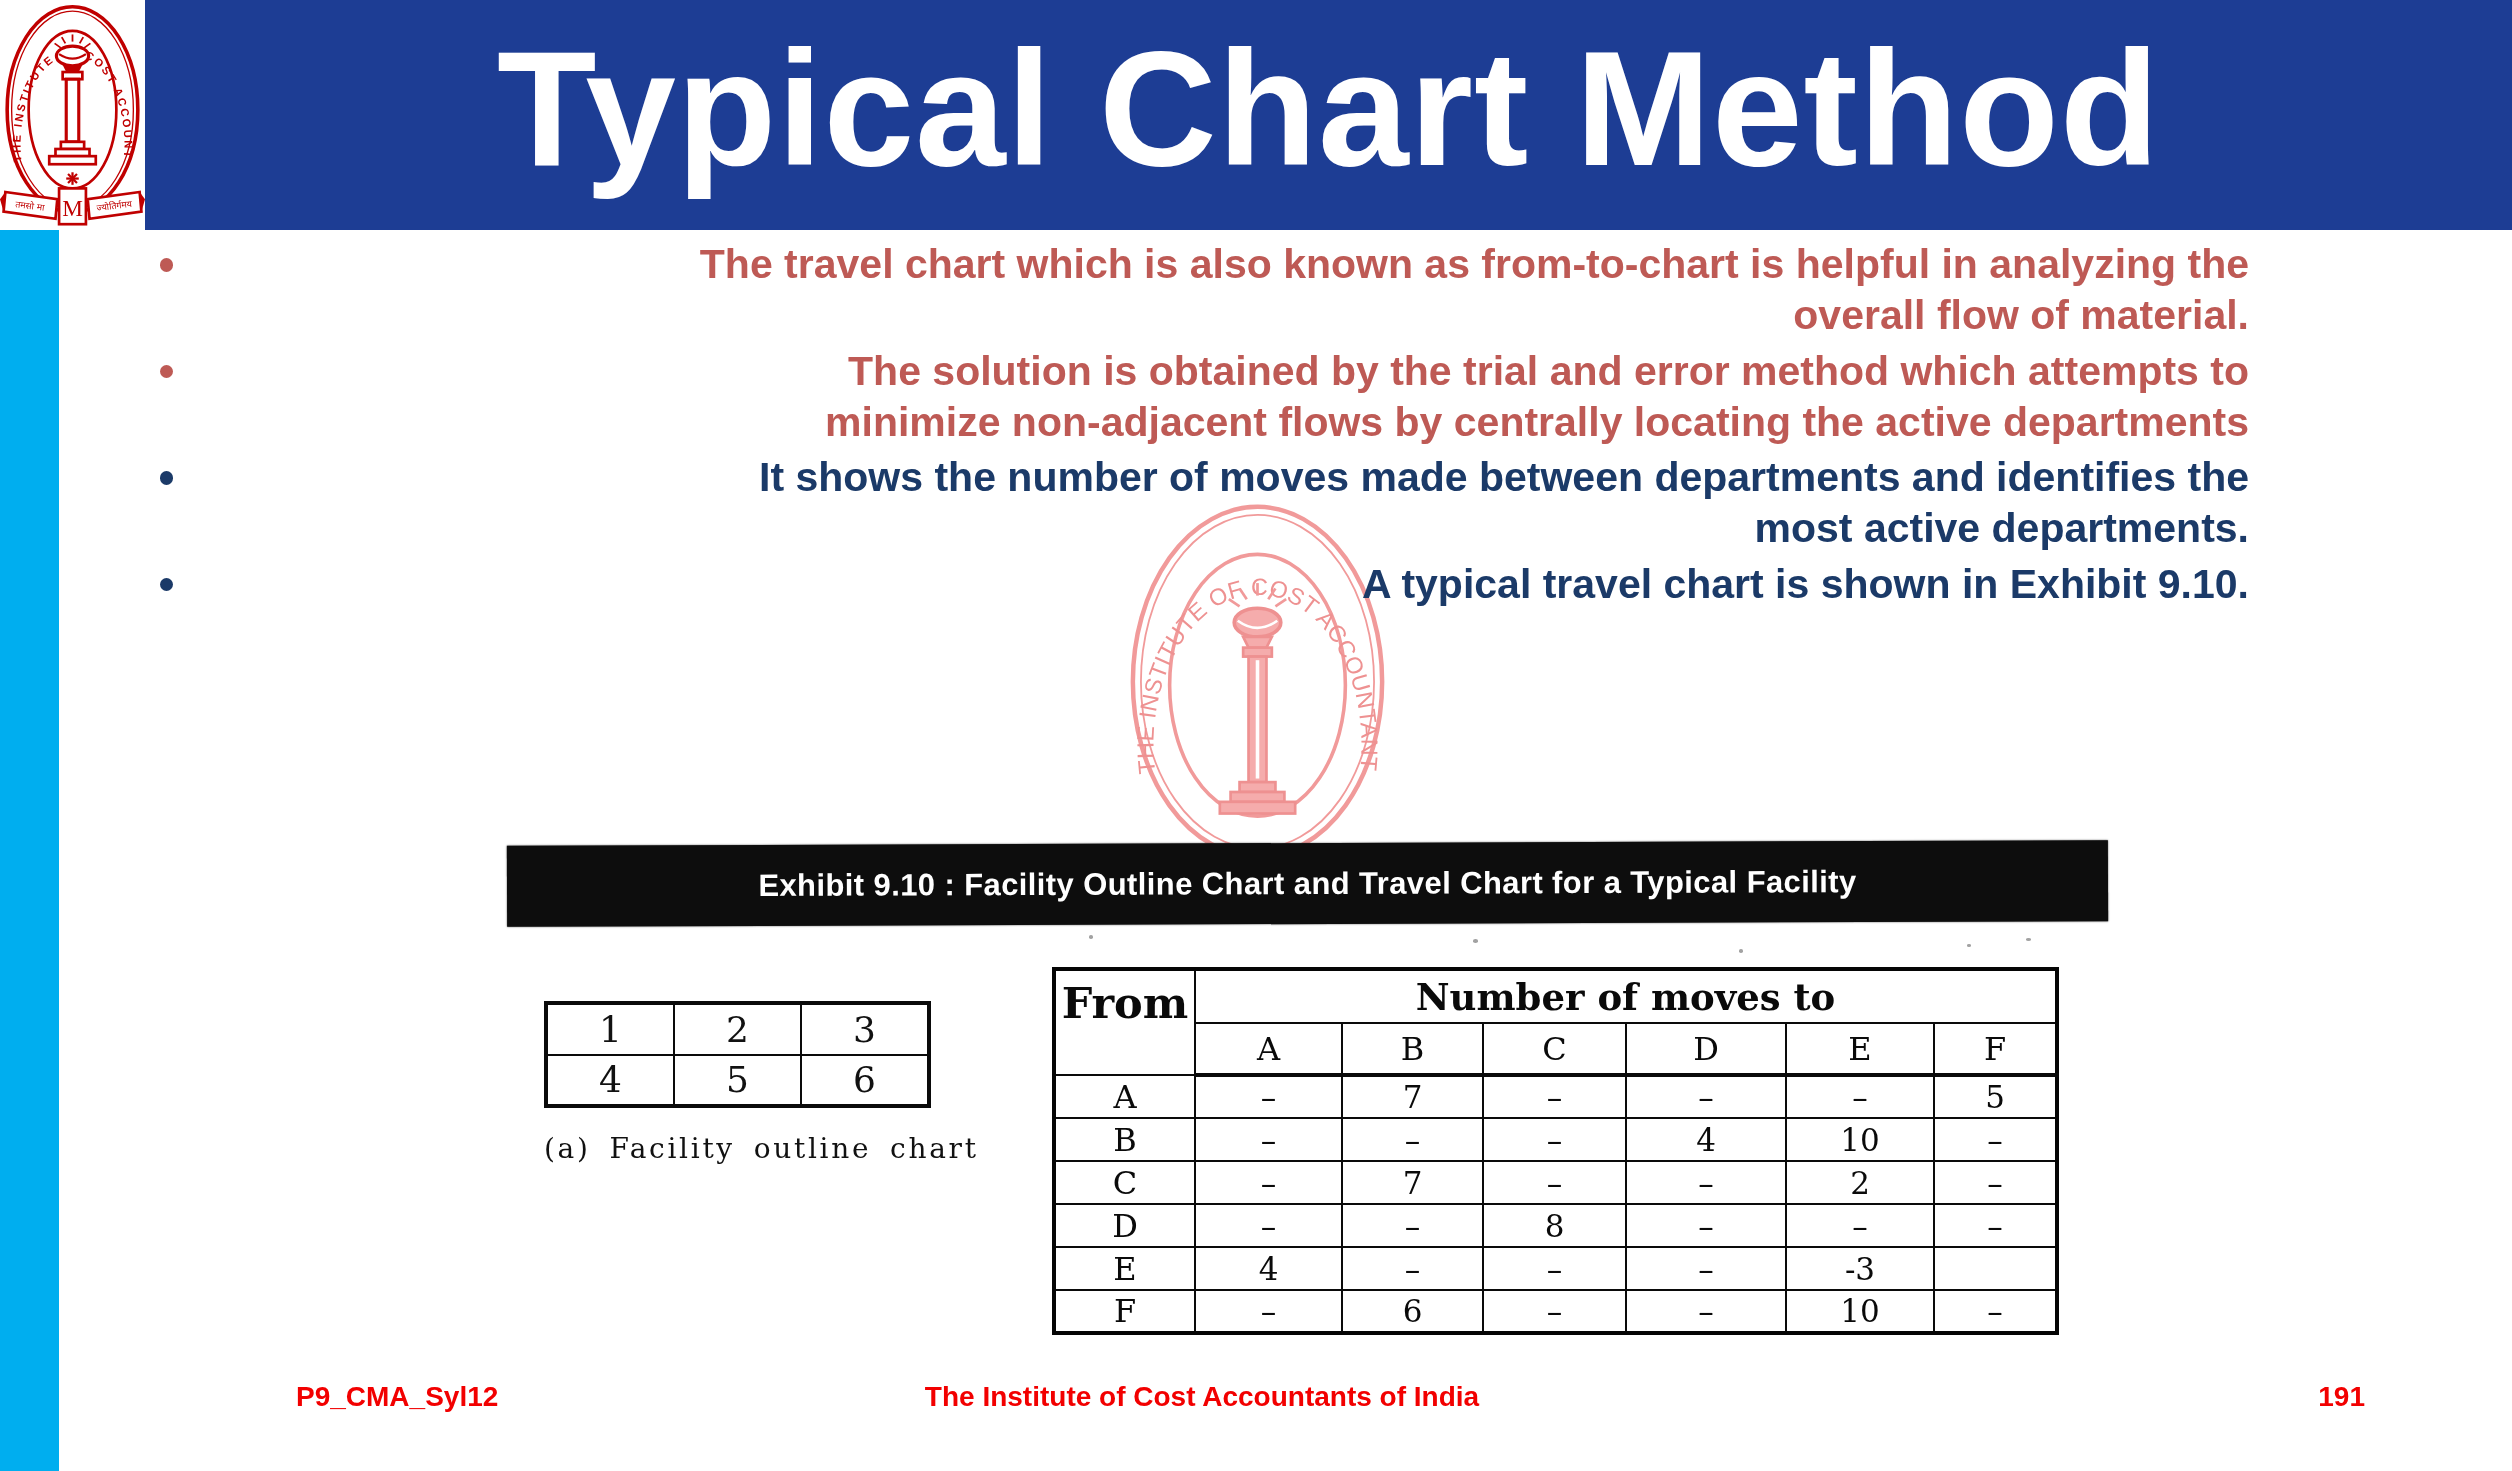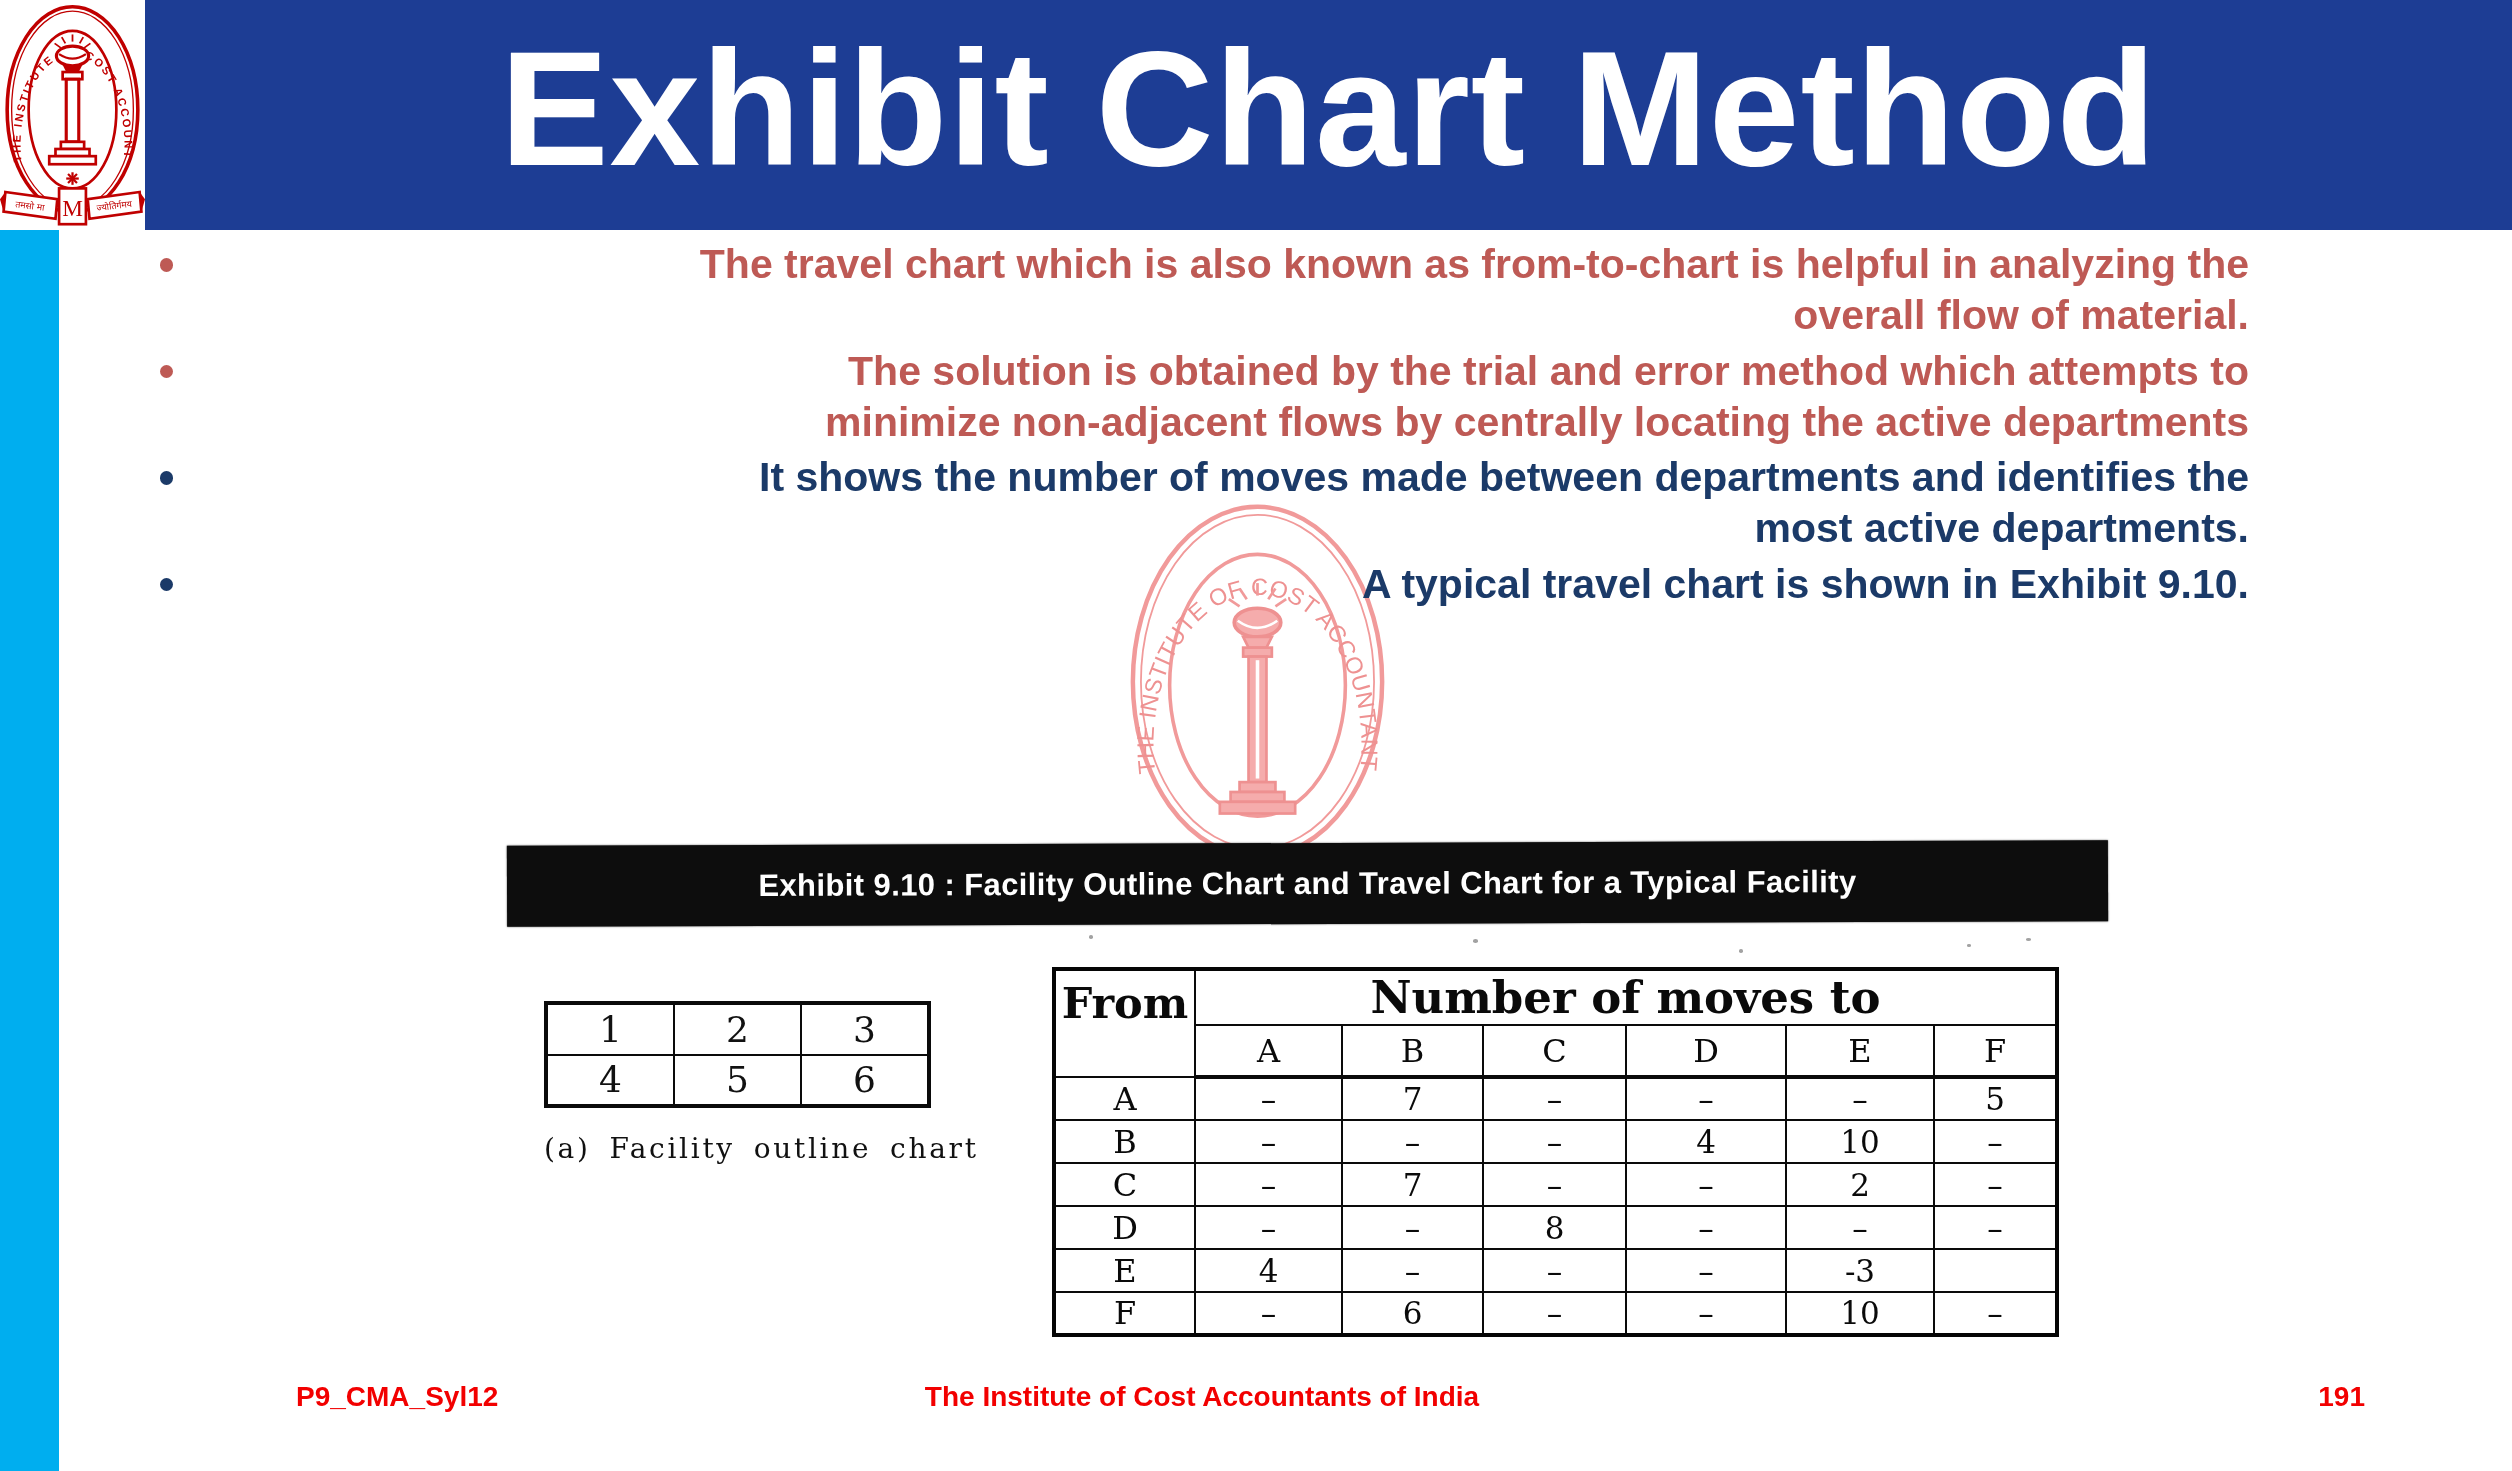--- a/index.html
+++ b/index.html
@@ -44,40 +44,40 @@
          font-family:"DejaVu Serif",serif;font-size:36px;color:#111;}
   .facility-caption{position:absolute;left:544px;top:1132px;z-index:3;
                     font-family:"DejaVu Serif",serif;font-size:28px;color:#111;
                     letter-spacing:2.7px;word-spacing:7.2px;white-space:nowrap;}
 
   .travel-table{position:absolute;left:1052px;top:967px;z-index:3;border-collapse:collapse;
                 table-layout:fixed;background:#fff;border:4.5px solid #050505;
                 font-family:"DejaVu Serif",serif;color:#0a0a0a;}
   .travel-table th,.travel-table td{border:2.7px solid #0a0a0a;text-align:center;padding:0;}
   .travel-table .corner{vertical-align:top;padding-top:7.2px;font-weight:bold;font-size:43px;}
-  .travel-table .span-head{font-weight:bold;font-size:45px;height:51px;}
+  .travel-table .span-head{font-weight:bold;font-size:37px;height:51px;}
   .travel-table .col-head{font-weight:normal;font-size:32px;height:49px;border-bottom:4.5px solid #0a0a0a;}
   .travel-table tbody th{font-weight:normal;font-size:32px;}
   .travel-table tbody td{font-size:31px;}
   .travel-table tbody tr{height:43px;}
 
   
   .footer-text{position:absolute;top:1381px;color:#F20000;font-size:28px;font-weight:bold;white-space:nowrap;}
   .footer-left{left:296px;}
   .footer-center{left:1202px;transform:translateX(-50%);}
   .footer-right{left:2365px;transform:translateX(-100%);}
 </style>
 </head>
 <body>
 
 <div class="slide">
 
   <div class="header-bar"></div>
   <div class="title-wrap">
-    <div class="slide-title">Exhibit Chart Method</div>
+    <div class="slide-title">Typical Chart Method</div>
   </div>
 
   <div class="cyan-strip"></div>
 
   <div class="logo-box">
     <svg width="145" height="230" viewBox="0 0 162 256">
       <ellipse cx="81" cy="122" rx="73" ry="115" fill="#ffffff" stroke="#C00000" stroke-width="4"></ellipse>
       <ellipse cx="81" cy="122" rx="68" ry="110" fill="none" stroke="#C00000" stroke-width="1.5"></ellipse>
       <ellipse cx="81" cy="122" rx="49" ry="88" fill="none" stroke="#C00000" stroke-width="3"></ellipse>
       <defs>

